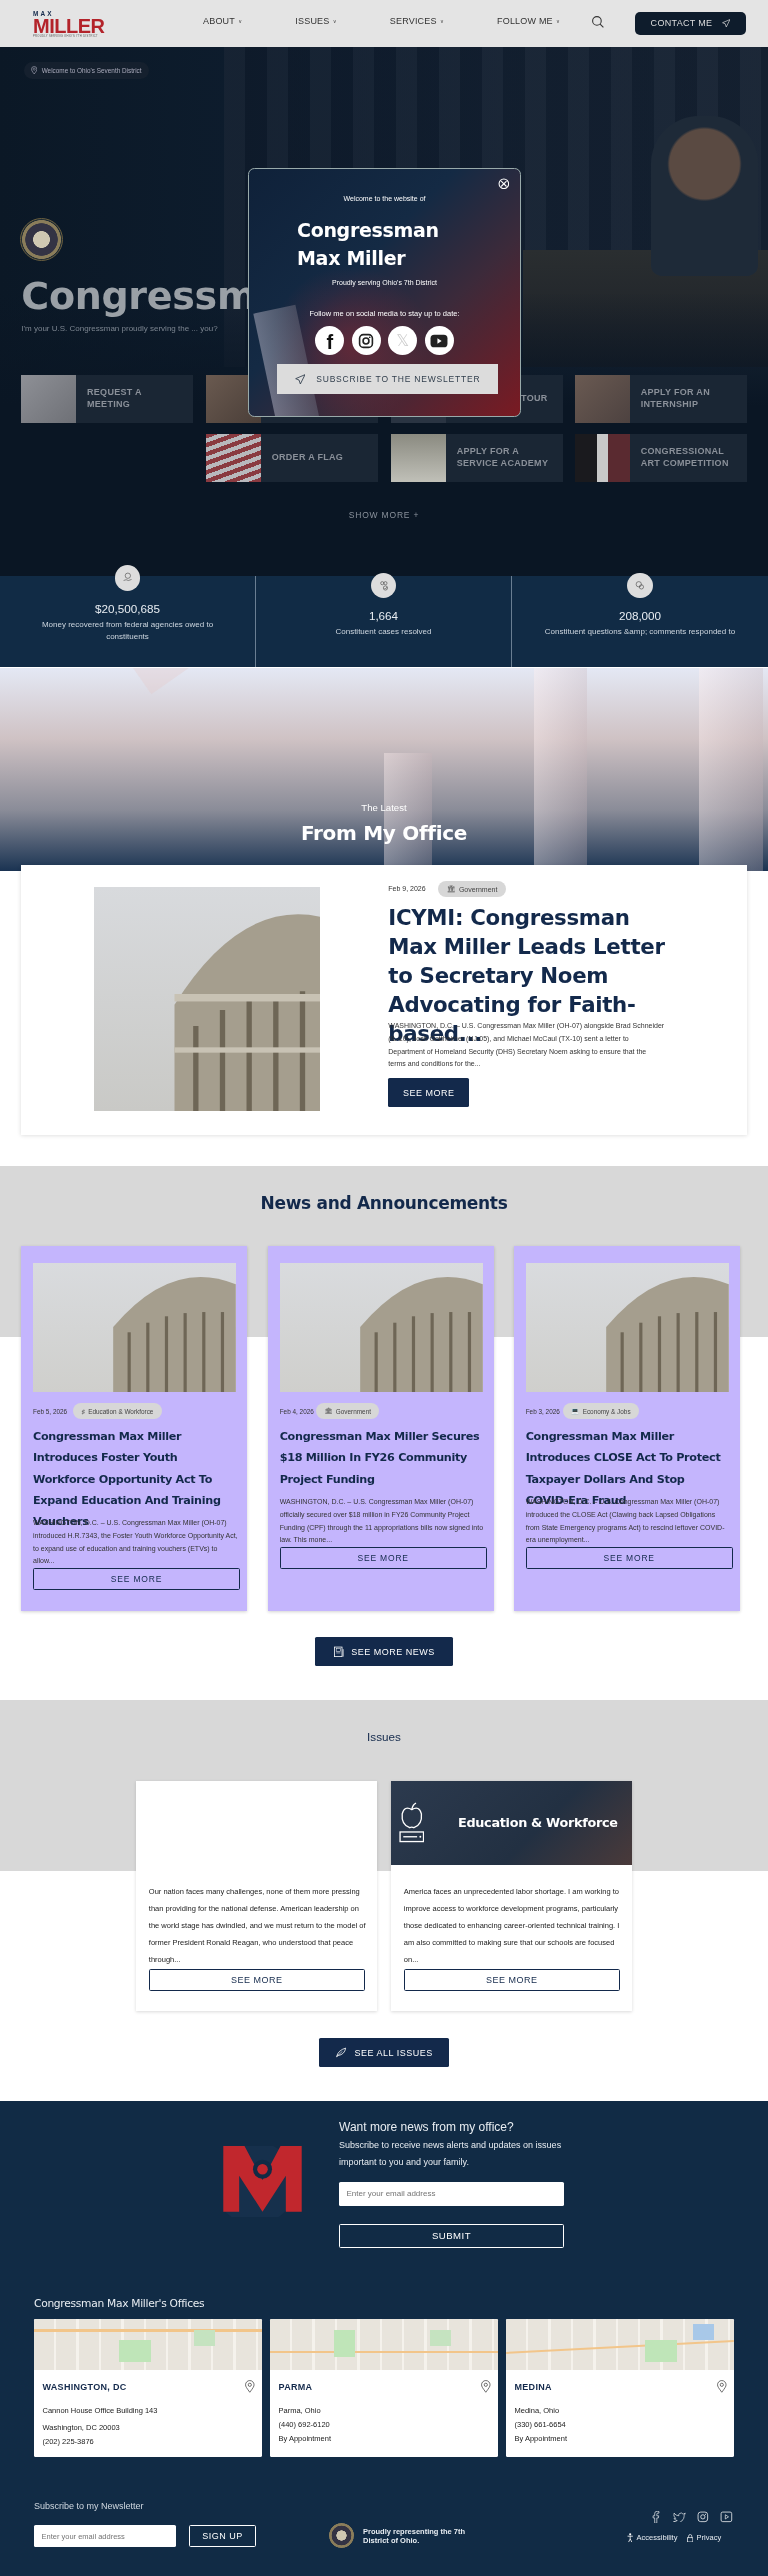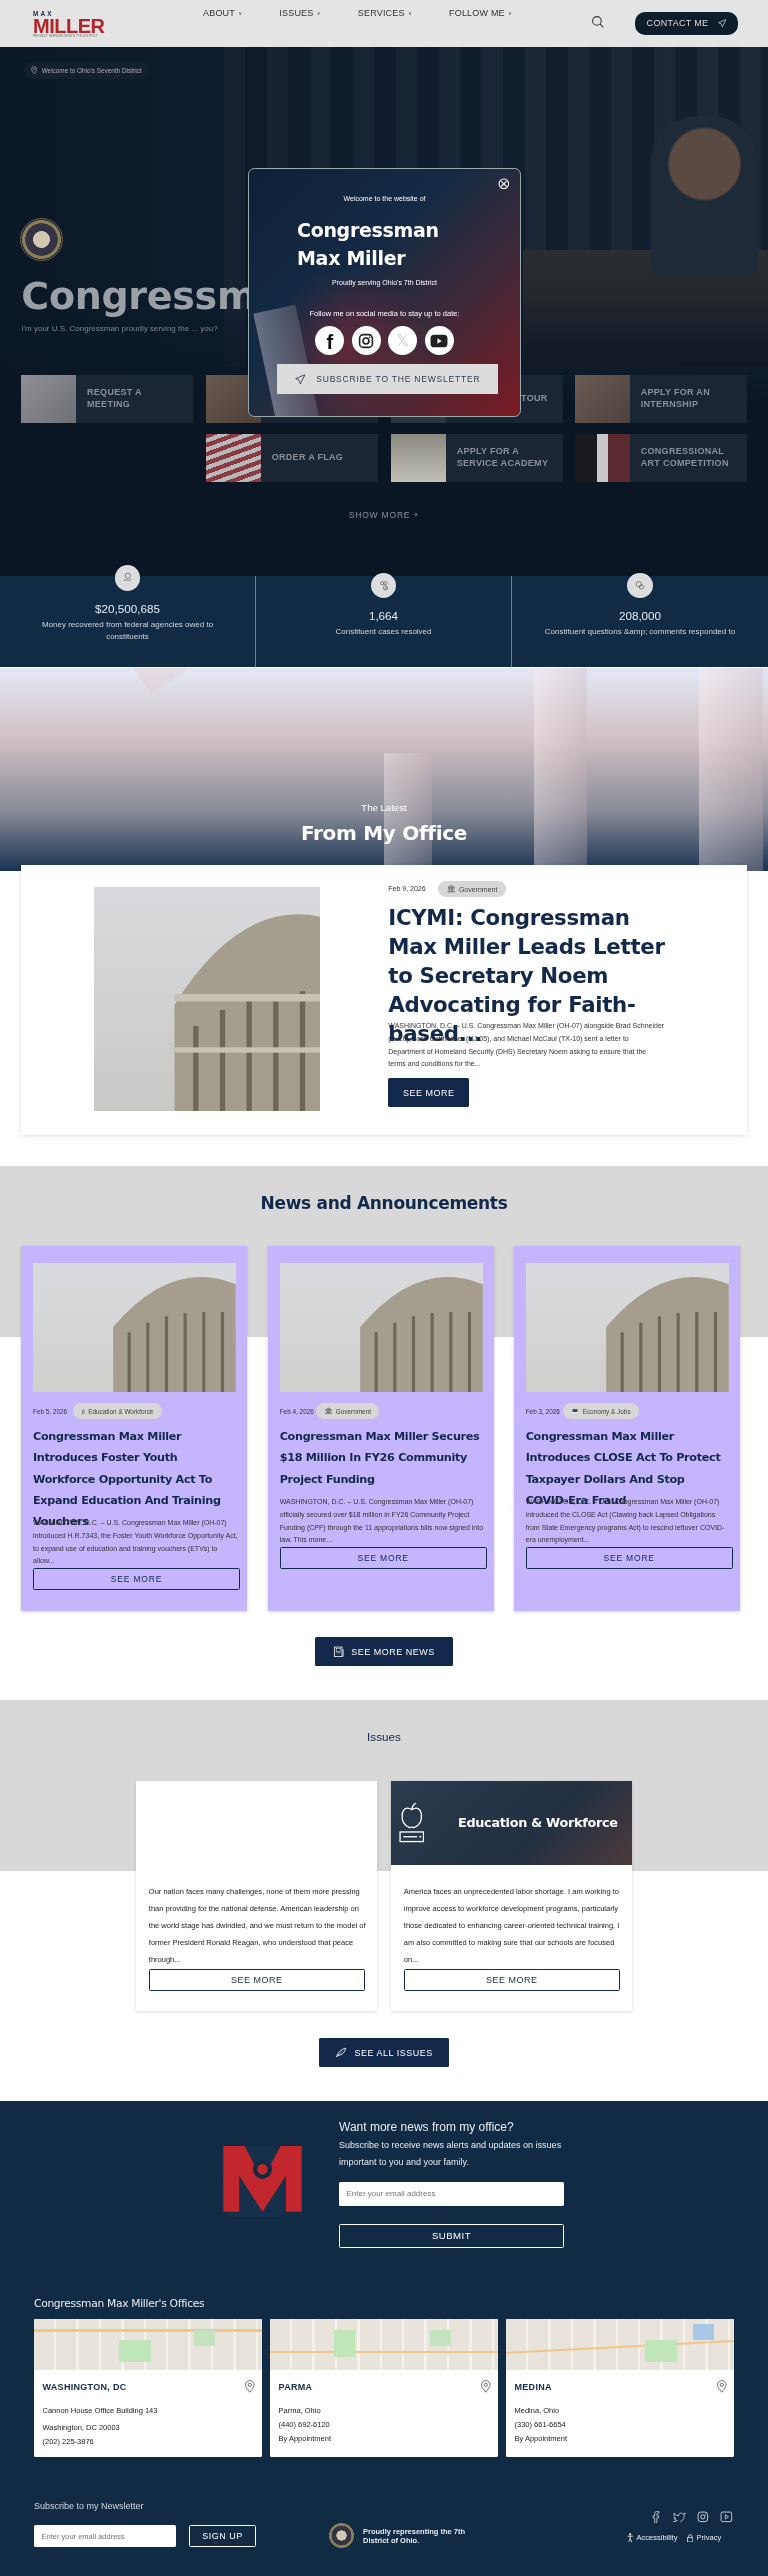--- a/index.html
+++ b/index.html
@@ -4,25 +4,25 @@
 <style>
 *{box-sizing:border-box;margin:0;padding:0}
 body{width:768px;height:2576px;font-family:"Liberation Sans",sans-serif;background:#fff;color:#13294b;position:relative;overflow:hidden}
 .cond{font-family:"DejaVu Sans",sans-serif;letter-spacing:-0.3px}
 
 .header{position:absolute;left:0;top:0;width:768px;height:47px;background:#e4e4e4;display:flex;align-items:center}
 .logo{position:absolute;left:33px;top:9.6px;width:80px;height:29px}
 .logo .max{font-size:6.4px;font-weight:bold;letter-spacing:2.1px;color:#13294b}
 .logo .miller{font-size:20px;font-weight:bold;color:#b3232a;line-height:18px;letter-spacing:-0.5px}
 .logo .tag{font-size:2.7px;color:#555;letter-spacing:0.3px}
-.nav{position:absolute;left:203px;top:8px;display:flex;gap:0}
+.nav{position:absolute;left:203px;top:16px;display:flex;gap:16px}
 .nav-item{font-size:9px;color:#333;margin-right:37px;display:flex;align-items:center;gap:3.2px;letter-spacing:0.2px}
 .nav-item .chev{font-size:5.3px;color:#555}
 .search{position:absolute;left:591px;top:15px;width:14px;height:14px}
-.contact{position:absolute;left:635px;top:11.7px;width:103px;height:23.5px;background:#0e1c2c;color:#ddd;font-size:9px;display:flex;align-items:center;justify-content:center;gap:9.6px;border-radius:10px;letter-spacing:0.3px}
+.contact{position:absolute;left:635px;top:11.7px;width:111px;height:23.5px;background:#0e1c2c;color:#ddd;font-size:9px;display:flex;align-items:center;justify-content:center;gap:9.6px;border-radius:5px;letter-spacing:0.3px}
 
 .hero{position:absolute;left:0;top:47px;width:768px;height:529px;background:linear-gradient(90deg,#0b1826 0%,#0e1e30 45%,#152436 65%,#1a2838 100%);overflow:hidden}
 .hero .curtain{position:absolute;left:224px;top:0;width:544px;height:320px;background:repeating-linear-gradient(90deg,rgba(30,40,55,.55) 0 21.3px,rgba(15,25,40,.55) 21.3px 43px)}
 .hero .fade{position:absolute;left:0;top:245px;width:768px;height:284px;background:linear-gradient(180deg,rgba(11,24,38,0),#0a1624 40%)}
 .hero .man{position:absolute;left:651px;top:69px;width:107px;height:160px;border-radius:48px 48px 10.7px 10.7px;background:radial-gradient(circle at 50% 30%,#5a4a42 0 28%,#1e2a38 30%)}
 .hero .desk{position:absolute;left:523px;top:203px;width:245px;height:117px;background:linear-gradient(180deg,#2a2e30,#1b2028)}
 .welcome-pill{position:absolute;left:23.5px;top:15px;height:17px;padding:0 7.5px;background:#15202e;border-radius:8.5px;display:flex;align-items:center;gap:4.3px;color:#aab;font-size:6.4px}
 .seal{position:absolute;left:20px;top:171px;width:43px;height:43px;border-radius:50%;background:radial-gradient(circle,#cfc8b2 0 28%,#334 30% 55%,#8a7d5a 57% 66%,#1e2a33 68%);border:1.6px solid #6b6040}
 .hero-title{position:absolute;left:21.3px;top:227px;font-size:38px;font-weight:bold;color:#9aa0a6}
 .hero-sub{position:absolute;left:21.3px;top:277px;width:229px;font-size:8px;color:#7c8590;line-height:10.7px}

